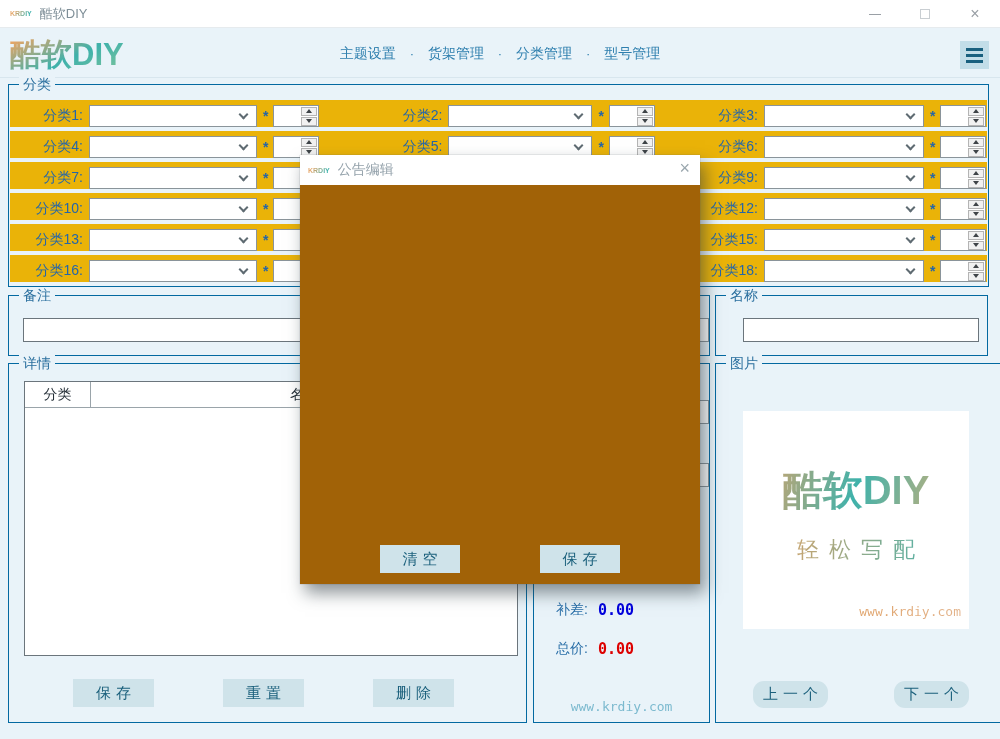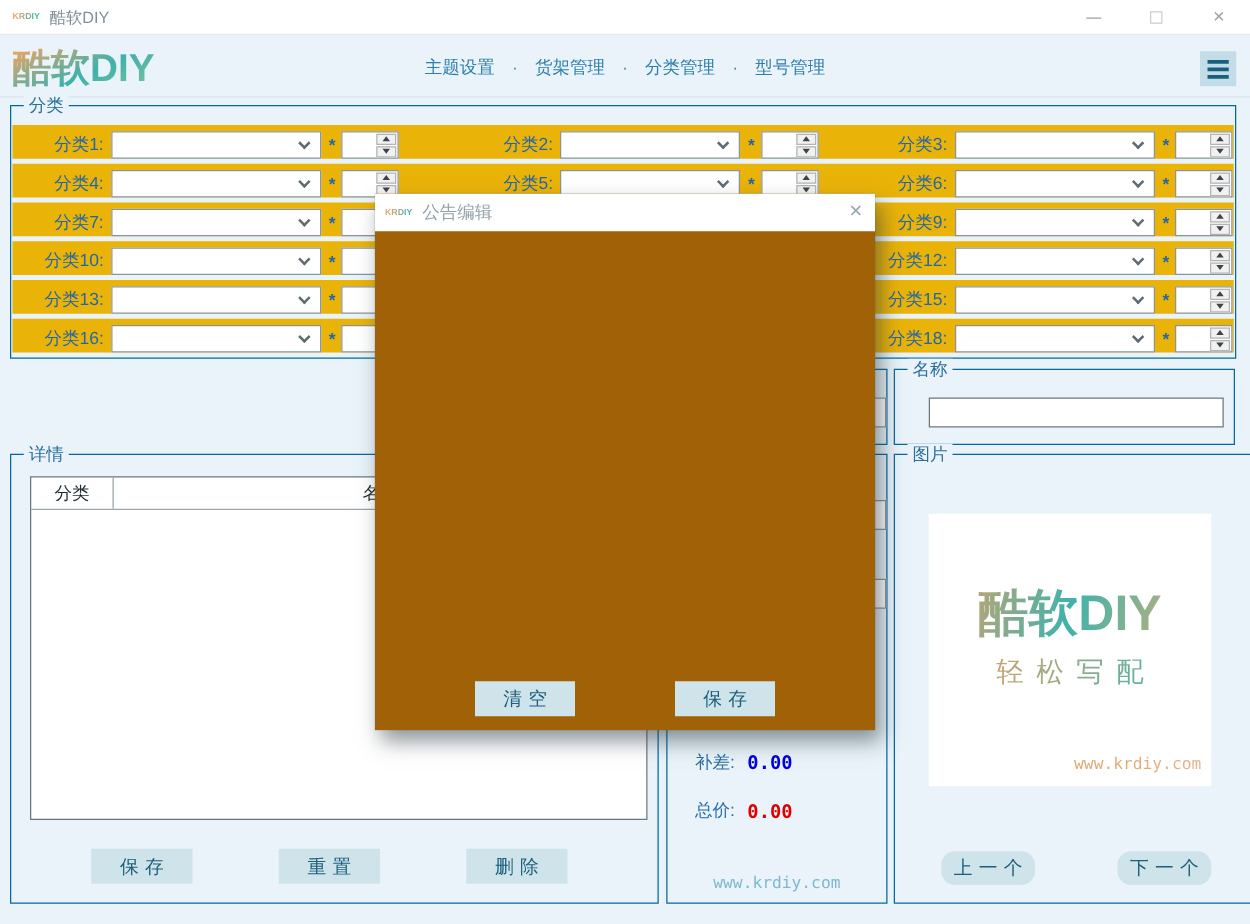--- a/index.html
+++ b/index.html
@@ -95,21 +95,21 @@
               font-family:"DejaVu Sans Mono", monospace; font-size:13px; color:#7cbacf; }
 
   
   #gb-name  { left:715px; top:295px; width:273px; height:61px; }
   #name-input { left:27px; top:22px; width:236px; }
   #gb-image { left:715px; top:363px; width:320px; height:360px; }
   .img-box { position:absolute; left:27px; top:47px; width:226px; height:218px; background:#ffffff; }
   .img-title { position:absolute; left:0; width:100%; top:52px; text-align:center; font-size:40px; font-weight:bold;
                background:linear-gradient(105deg,#dfa266 5%,#3fb2ab 50%,#e8ae6d 100%);
                -webkit-background-clip:text; background-clip:text; color:transparent; }
-  .img-sub { position:absolute; left:0; width:100%; top:112px; text-align:center; font-size:22px; letter-spacing:10px;
+  .img-sub { position:absolute; left:0; width:100%; top:124px; text-align:center; font-size:22px; letter-spacing:10px;
              padding-left:10px;
              background:linear-gradient(95deg,#dfa266 10%,#48b3ac 90%);
              -webkit-background-clip:text; background-clip:text; color:transparent; }
   .img-site { position:absolute; right:8px; top:193px; font-family:"DejaVu Sans Mono", monospace; font-size:13px;
               background:linear-gradient(95deg,#e0a46c, #e3b48c);
               -webkit-background-clip:text; background-clip:text; color:transparent; }
   .pick-hint { position:absolute; left:0; width:100%; top:296px; text-align:center; font-size:15px;
                font-weight:bold; color:#55636b; letter-spacing:2px; }
   .nav-btns .btn { position:absolute; top:317px; width:75px; height:27px;border-radius:11px; }
   #btn-prev { left:37px; }
@@ -486,20 +486,24 @@
                 <div class="spin-btn">
                   <span class="tri-down"></span>
                 </div>
               </div>
             </div>
           </div>
         </div>
       </div>
   </div>
 
+  <div class="groupbox" id="gb-remarks">
+    <span class="legend">备注</span>
+    <input class="text-input" id="remarks-input" value="" style="">
+  </div>
 
   <div class="groupbox" id="gb-details">
     <span class="legend">详情</span>
     <div class="detail-table">
       <div class="dt-header">
         <div class="dt-col dt-col1">分类</div>
         <div class="dt-col dt-col2">名称</div>
       </div>
     </div>
     <div class="left-btns">

